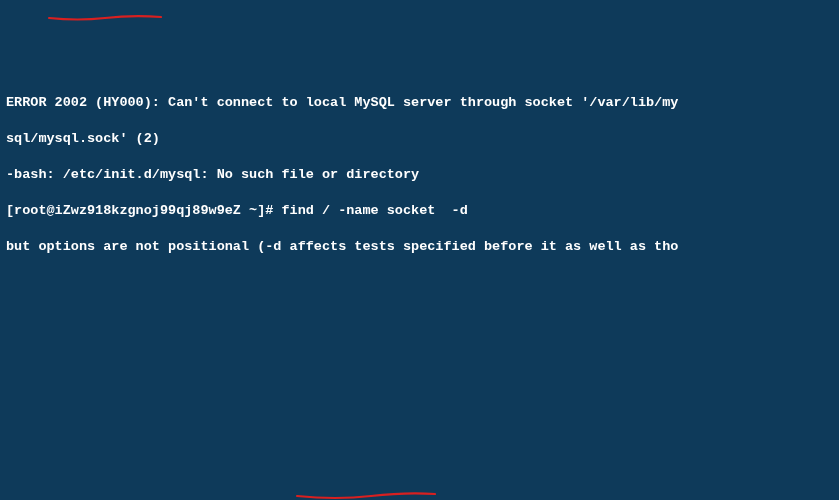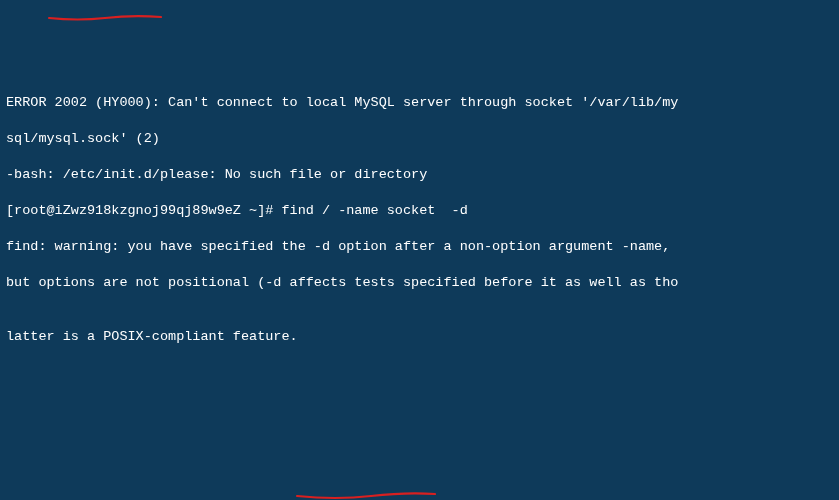--- a/index.html
+++ b/index.html
@@ -9,21 +9,21 @@
     font-family: "Courier New", Consolas, monospace;
     font-size: 13.5px;
     line-height: 18px;
     width: 839px;
     height: 500px;
     padding: 4px 6px;
     white-space: pre;
     overflow: hidden;
     position: relative;
   }
-  .line { display: block; }
+  .line { display: block; font-weight: bold; }
   .underline-red-1 {
     position: absolute;
     top: 15px;
     left: 48px;
     width: 114px;
     height: 8px;
     pointer-events: none;
   }
   .underline-red-2 {
     position: absolute;
@@ -35,26 +35,24 @@
   }
 </style>
 </head>
 <body>
 
 
 
 <div>
 <span class="line">ERROR 2002 (HY000): Can't connect to local MySQL server through socket '/var/lib/my</span>
 <span class="line">sql/mysql.sock' (2)</span>
-<span class="line">-bash: /etc/init.d/please: No such file or directory</span>
+<span class="line">-bash: /etc/init.d/mysql: No such file or directory</span>
 <span class="line">[root@iZwz918kzgnoj99qj89w9eZ ~]# find / -name socket  -d</span>
-<span class="line">find: warning: you have specified the -d option after a non-option argument -name,</span>
 <span class="line">but options are not positional (-d affects tests specified before it as well as tho</span>
 <span class="line"></span>
-<span class="line">latter is a POSIX-compliant feature.</span>
 
 
 
 
 
 
 
 
 
 

